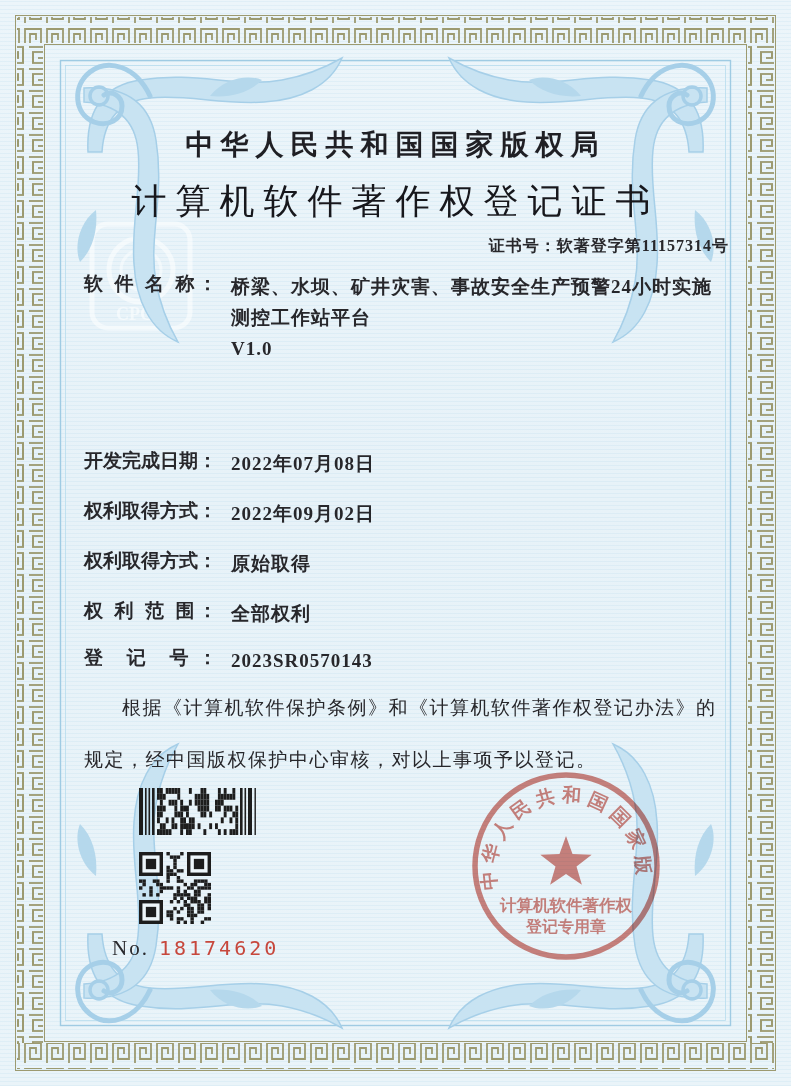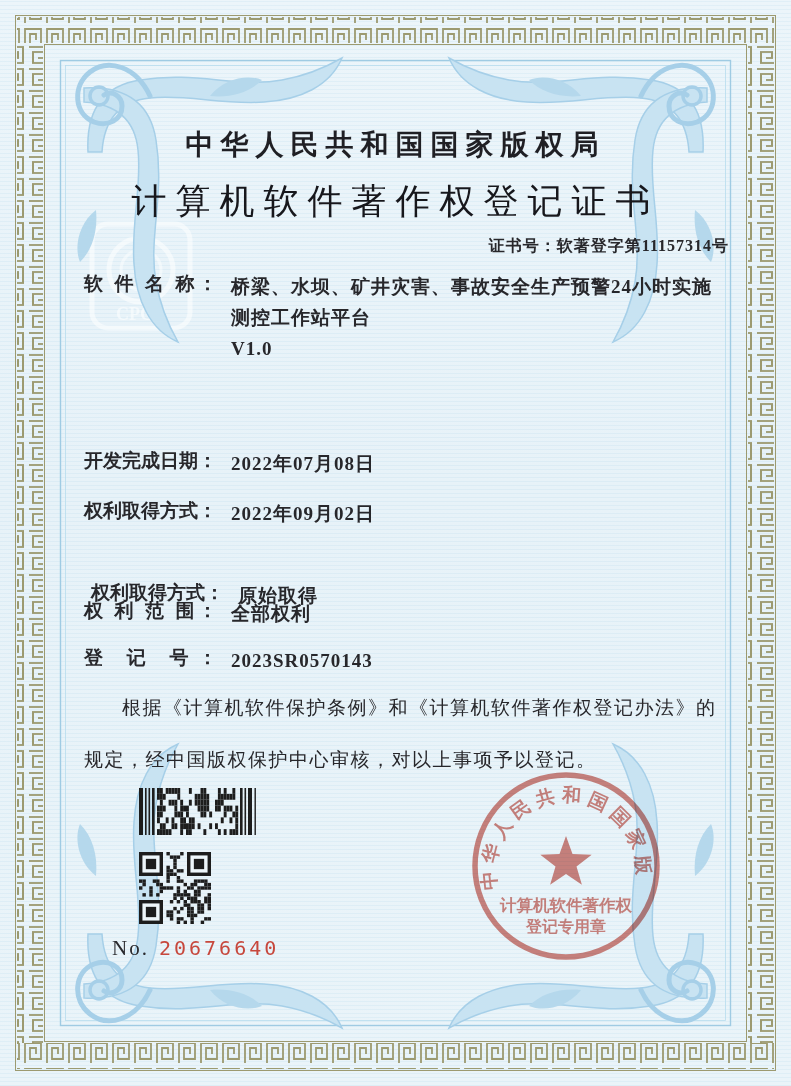--- a/index.html
+++ b/index.html
@@ -39,21 +39,21 @@
     text-align:justify;text-align-last:justify;letter-spacing:0;
   }
   .field .fvalue{
     display:inline-block;vertical-align:top;margin-left:14px;
     width:486px;line-height:31px;letter-spacing:1px;
   }
   .row-software{top:271px;}
   .row-author{top:362px;}
   .row-devdate{top:448px;}
   .row-pubdate{top:498px;}
-  .row-acquire{top:580px;margin-left:7px;}
+  .row-acquire{top:548px;}
   .row-scope{top:598px;}
   .row-regno{top:645px;}
   .version-line{display:block;}
 
   .statement{
     position:absolute;left:84px;right:60px;top:682px;
     font-size:19px;font-weight:400;line-height:52px;
     text-indent:2em;letter-spacing:1.5px;
   }
 
@@ -408,21 +408,21 @@
           <rect x="48" y="0" width="24" height="24"></rect>
           <rect fill="#eef6fa" x="51.42857142857142" y="3.4285714285714284" width="17.142857142857142" height="17.142857142857142"></rect>
           <rect x="54.857142857142854" y="6.857142857142857" width="10.285714285714285" height="10.285714285714285"></rect>
           <rect x="0" y="48" width="24" height="24"></rect>
           <rect fill="#eef6fa" x="3.4285714285714284" y="51.42857142857142" width="17.142857142857142" height="17.142857142857142"></rect>
           <rect x="6.857142857142857" y="54.857142857142854" width="10.285714285714285" height="10.285714285714285"></rect>
         </g>
       </svg>
 
     <div class="serial">
-      <span class="prefix">No.</span><span class="num">20676640</span>
+      <span class="prefix">No.</span><span class="num">18174620</span>
     </div>
 
   </div>
 
   <svg class="seal" width="196" height="196" viewBox="0 0 196 196">
     <g opacity="0.82">
       <circle cx="98" cy="98" r="91" fill="none" stroke="#cf6b62" stroke-width="5.5"></circle>
       <path id="sealArc" d="M 29 121 A 71 71 0 1 1 167 121" fill="none"></path>
       <text font-size="19" font-weight="bold" fill="#cf6b62">
         <textPath href="#sealArc" textLength="292" lengthAdjust="spacing">中华人民共和国国家版权局</textPath>

